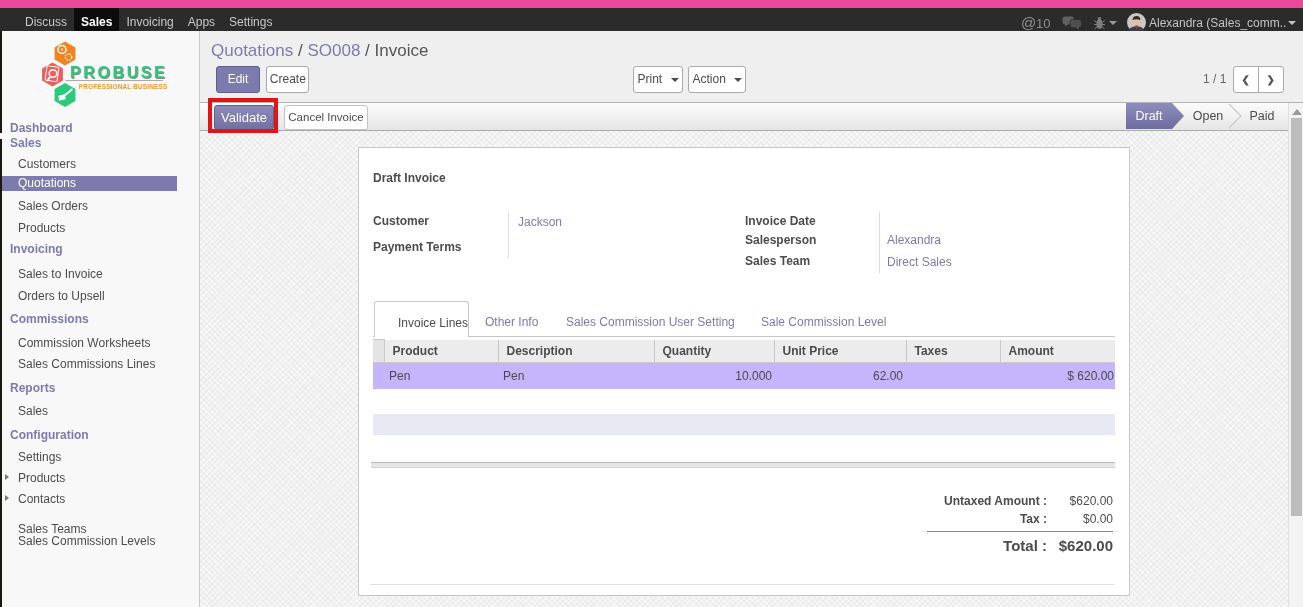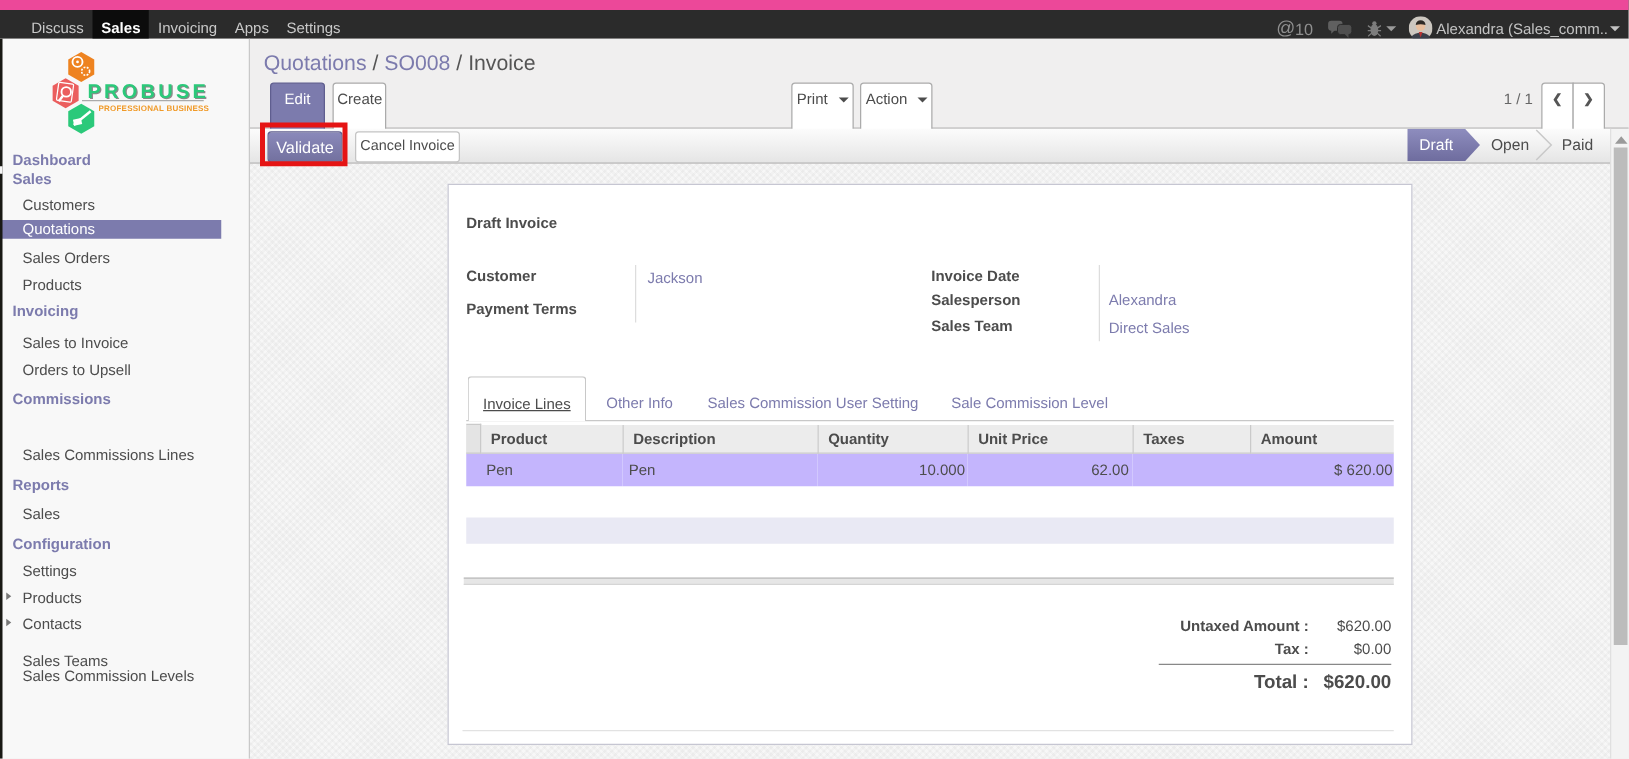--- a/index.html
+++ b/index.html
@@ -32,21 +32,21 @@
 .sb-link { color:#4c4c4c; padding-left:18px; }
 .sb-active { background:#7c7bad; color:#fff; padding-left:18px; }
 .sb-caret { position:absolute; left:5px; top:4px; width:0; height:0; border-left:4px solid #777; border-top:3.5px solid transparent; border-bottom:3.5px solid transparent; }
 
 .content { position:absolute; left:200px; top:31px; width:1103px; height:576px; }
 .cpanel { position:absolute; left:0; top:0; width:1103px; height:72px; background:#f0efef; border-bottom:1px solid #b3b3b3; }
 .breadcrumb { position:absolute; left:11px; top:10px; font-size:17px; color:#555; }
 .breadcrumb a { color:#7c7bad; text-decoration:none; }
 .btn {
   white-space:nowrap;
-  display:inline-block; height:40px; line-height:25px; font-size:12px;
+  display:inline-block; height:27px; line-height:25px; font-size:12px;
   border:1px solid #ababab; border-radius:3px; background:#fff; color:#4c4c4c;
   text-align:center; vertical-align:top;
 }
 .btn-primary { background:#7c7bad; border-color:#5f5e8f; color:#fff; }
 .caret-d { display:inline-block; width:0; height:0; border-top:4px solid #4c4c4c; border-left:4px solid transparent; border-right:4px solid transparent; margin-left:5px; vertical-align:middle; }
 
 .statusbar {
   position:absolute; left:0; top:72px; width:1088px; height:28px;
   background:linear-gradient(#fcfcfc,#e5e5e5);
   border-bottom:1px solid #ababab;
@@ -129,20 +129,21 @@
     <div class="sb-item sb-head" style="top:89px;">Dashboard</div>
     <div class="sb-item sb-head" style="top:104px;">Sales</div>
     <div class="sb-item sb-link" style="top:125px;">Customers</div>
     <div class="sb-item sb-active" style="top:145px; height:15px; line-height:15px;">Quotations</div>
     <div class="sb-item sb-link" style="top:167px;">Sales Orders</div>
     <div class="sb-item sb-link" style="top:189px;">Products</div>
     <div class="sb-item sb-head" style="top:210px;">Invoicing</div>
     <div class="sb-item sb-link" style="top:235px;">Sales to Invoice</div>
     <div class="sb-item sb-link" style="top:257px;">Orders to Upsell</div>
     <div class="sb-item sb-head" style="top:280px;">Commissions</div>
+    <div class="sb-item sb-link" style="top:304px;">Commission Worksheets</div>
     <div class="sb-item sb-link" style="top:325px;">Sales Commissions Lines</div>
     <div class="sb-item sb-head" style="top:349px;">Reports</div>
     <div class="sb-item sb-link" style="top:372px;">Sales</div>
     <div class="sb-item sb-head" style="top:396px;">Configuration</div>
     <div class="sb-item sb-link" style="top:418px;">Settings</div>
     <div class="sb-item sb-link" style="top:439px;"><span class="sb-caret"></span>Products</div>
     <div class="sb-item sb-link" style="top:460px;"><span class="sb-caret"></span>Contacts</div>
     <div class="sb-item sb-link" style="top:490px;">Sales Teams</div>
     <div class="sb-item sb-link" style="top:502px;">Sales Commission Levels</div>
     <div class="edgebar"></div>
@@ -198,21 +199,21 @@
         <div style="position:absolute; left:149px; top:64px; width:1px; height:46px; background:#ddd;"></div>
 
         <div style="position:absolute; left:386px; top:66px; font-weight:bold;">Invoice Date</div>
         <div style="position:absolute; left:386px; top:85px; font-weight:bold;">Salesperson</div>
         <div style="position:absolute; left:528px; top:85px; color:#7c7bad;">Alexandra</div>
         <div style="position:absolute; left:386px; top:106px; font-weight:bold;">Sales Team</div>
         <div style="position:absolute; left:528px; top:107px; color:#7c7bad;">Direct Sales</div>
         <div style="position:absolute; left:520px; top:64px; width:1px; height:61px; background:#ddd;"></div>
 
         <div style="position:absolute; left:14px; top:153px; width:742px; height:36px; border-bottom:1px solid #c8c8c8;"></div>
-        <div style="position:absolute; left:15px; top:153px; width:95px; height:36px; background:#fff; border:1px solid #c8c8c8; border-bottom:none; border-radius:3px 3px 0 0; text-align:center; line-height:42px;text-decoration:underline;">Invoice Lines</div>
+        <div style="position:absolute; left:15px; top:153px; width:95px; height:36px; background:#fff; border:1px solid #c8c8c8; border-bottom:none; border-radius:3px 3px 0 0; text-align:right; line-height:42px;">Invoice Lines</div>
         <div style="position:absolute; left:126px; top:167px; color:#7c7bad;">Other Info</div>
         <div style="position:absolute; left:207px; top:167px; color:#7c7bad;">Sales Commission User Setting</div>
         <div style="position:absolute; left:402px; top:167px; color:#7c7bad;">Sale Commission Level</div>
 
         <table style="position:absolute; left:14px; top:191px; width:742px; border-collapse:collapse; font-size:12px; table-layout:fixed;">
           <colgroup>
             <col style="width:11px">
             <col style="width:114px">
             <col style="width:156px">
             <col style="width:120px">

